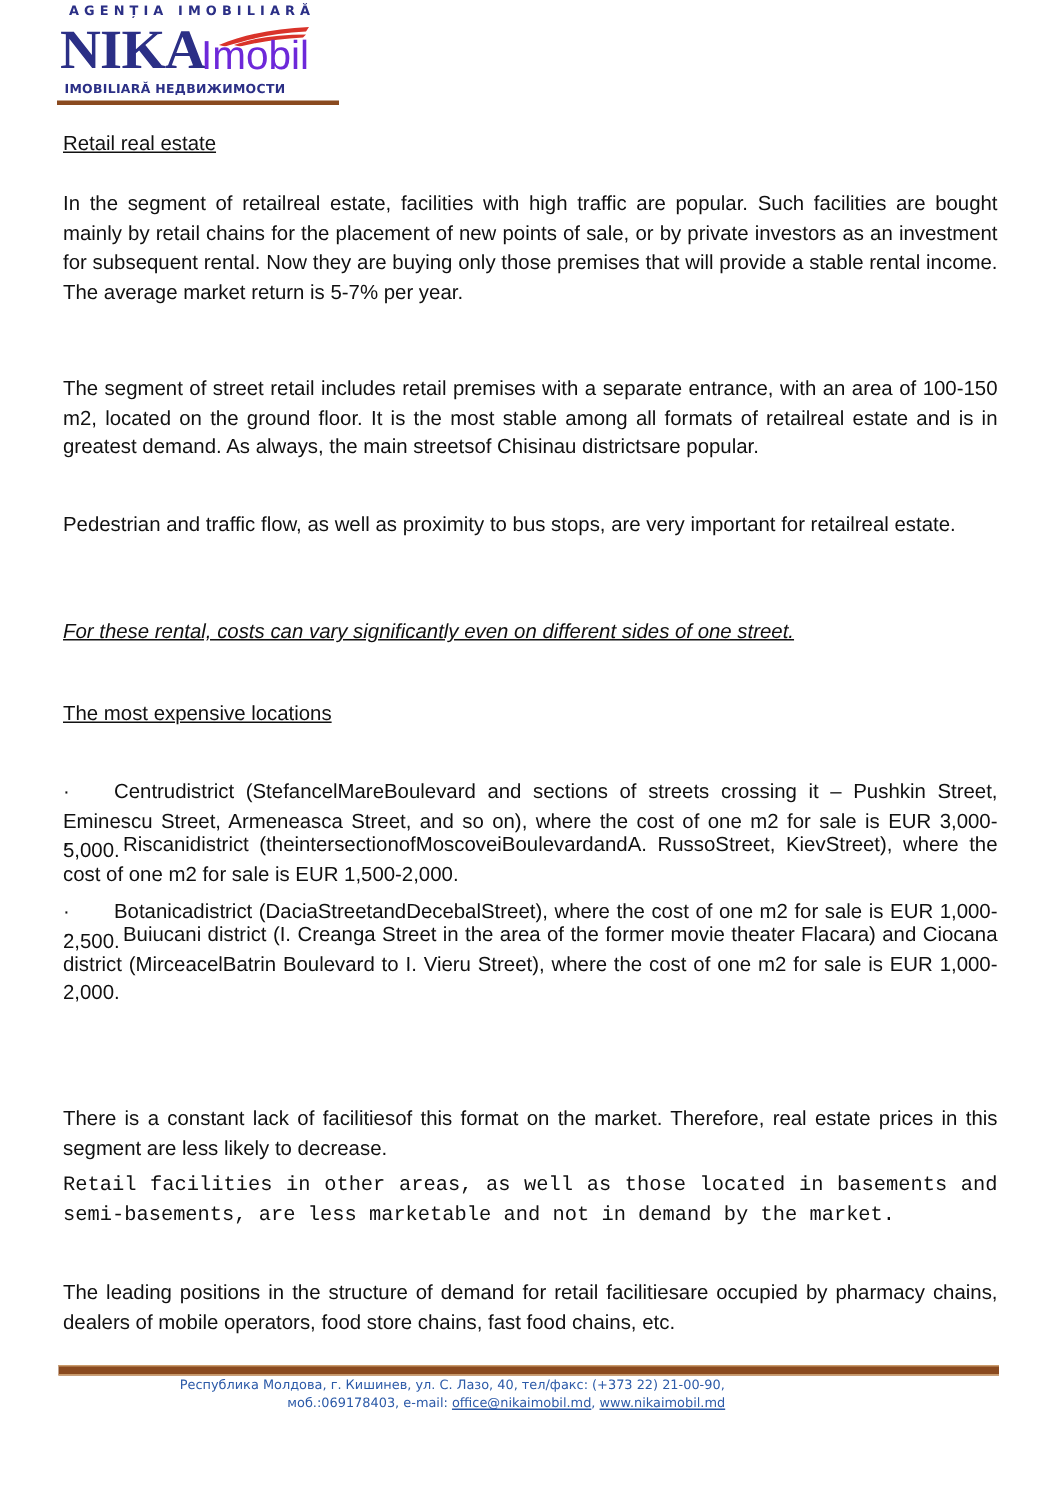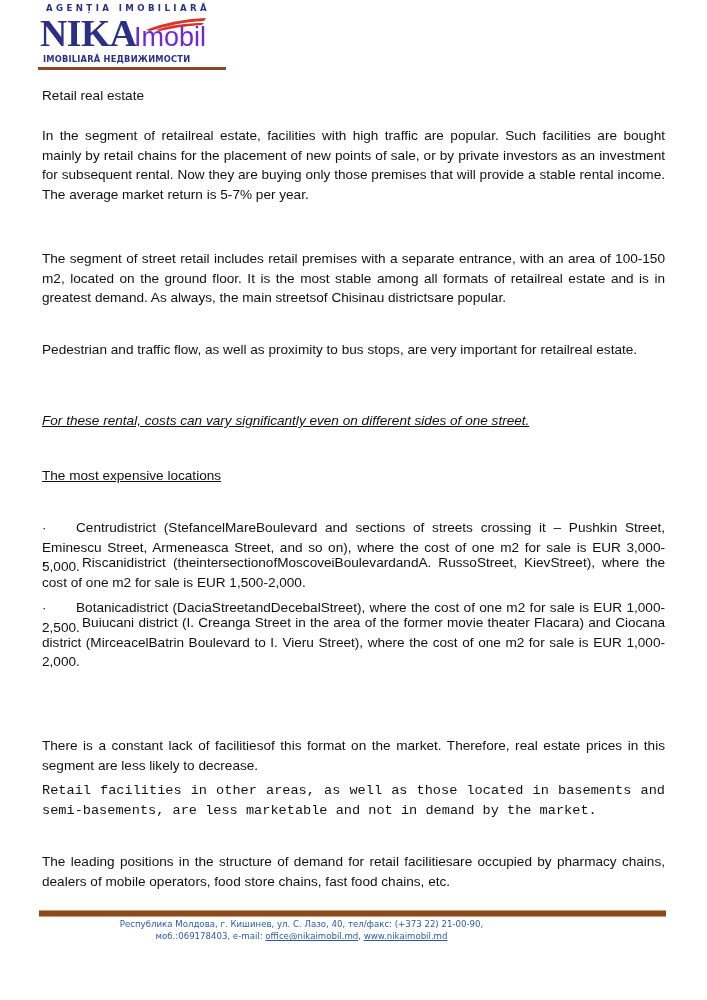--- a/index.html
+++ b/index.html
@@ -10,41 +10,41 @@
     .logo-top { position: absolute; left: 8px; top: 0px; font-family: "DejaVu Sans", sans-serif; font-weight: bold; font-size: 8.6px; letter-spacing: 3.4px; color: #2b2f86; white-space: nowrap; }
     .logo-nika { position: absolute; left: 2px; top: 12px; font-family: "Liberation Serif", serif; font-weight: bold; font-size: 37px; color: #2b2f86; letter-spacing: -0.5px; line-height: 1; transform: scaleX(1.02); transform-origin: left; }
     .logo-imobil { position: absolute; left: 96px; top: 21px; font-family: "Liberation Sans", sans-serif; font-size: 27px; color: #6d28d9; line-height: 1; }
     .logo-swoosh { position: absolute; left: 100px; top: 14px; width: 70px; height: 14px; }
     .logo-ru { position: absolute; left: 5px; top: 51px; font-family: "DejaVu Sans", sans-serif; font-weight: bold; font-size: 8.3px; color: #2b2f86; white-space: nowrap; letter-spacing: 0.2px; }
     .logo-rule { position: absolute; left: 0; top: 64px; width: 188px; height: 3px; background: #8a4a1f; }
 
     
     .doc { position: absolute; left: 42px; width: 623px; font-size: 13.6px; line-height: 19.5px; }
     .doc p { margin: 0; text-align: justify; }
-    .title { top: 86px; }
+    .title { top: 86px; text-decoration: underline; }
     .p1 { top: 126px; }
     .p2 { top: 249px; }
     .p3 { top: 340px; }
     .p4 { top: 411px; font-style: italic; text-decoration: underline; }
     .h-exp { top: 466px; text-decoration: underline; }
     .b1 { top: 490px; margin-top: 28px; }
     .b2 { top: 553px; }
     .b3 { top: 598px; }
     .b4 { top: 613px; }
     .p5 { top: 736px; }
     .p6 { top: 781px; font-family: Liberation Mono, monospace; }
     .p7 { top: 852px; }
     .bullet-dot { display: inline-block; width: 34px; }
     .bullet-dot.wide { width: 40px; }
 
     
     .footer-rule { position: absolute; left: 39px; top: 910px; width: 627px; height: 5px; background: #8a4a1f; border-top: 1px solid #c99a6a; border-bottom: 1px solid #c99a6a; box-sizing: content-box; }
     .footer-text { position: absolute; left: 0; width: 603px; text-align: center; font-family: "DejaVu Sans", sans-serif; font-size: 8.6px; color: #2c5aa8; white-space: nowrap; }
     .ft1 { top: 919px; }
-    .ft2 { top: 931px; }
+    .ft2 { top: 931px; padding-left: 36px; }
     .ft2 a { color: #2c5aa8; text-decoration: underline; }
   </style>
 </head>
 <body>
 
 <div class="logo">
   <div class="logo-top">AGENȚIA IMOBILIARĂ</div>
   <div class="logo-nika">NIKA</div>
   <svg class="logo-swoosh" viewBox="0 0 70 14">
     <path d="M8 13 C 25 6, 45 2, 68 1 L 66 4 C 45 5, 28 9, 12 14 Z" fill="#d9332a"></path>

